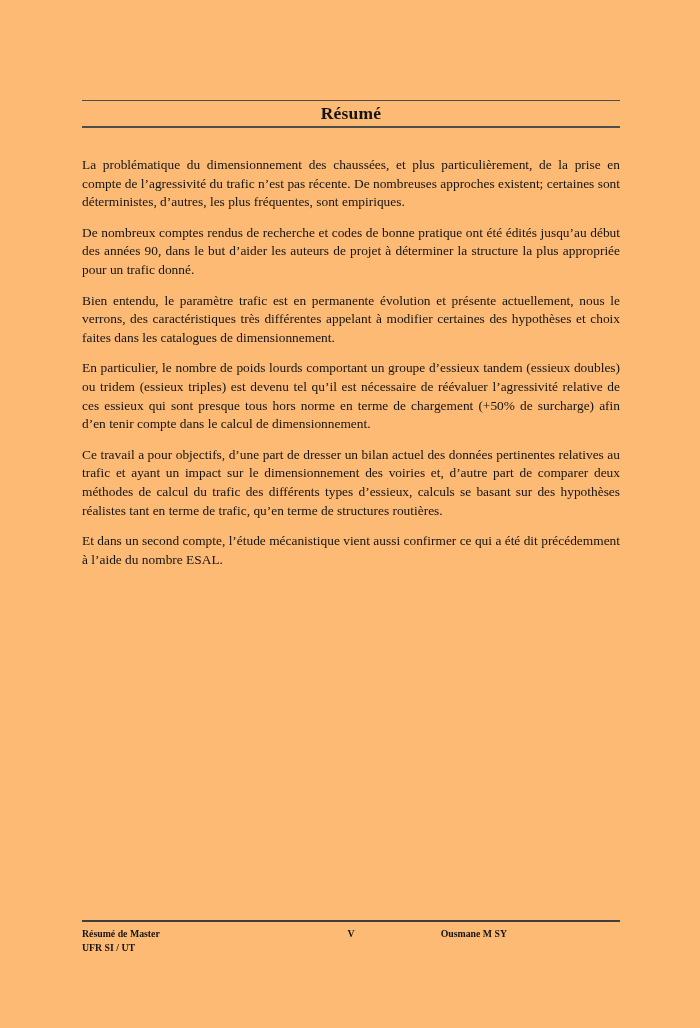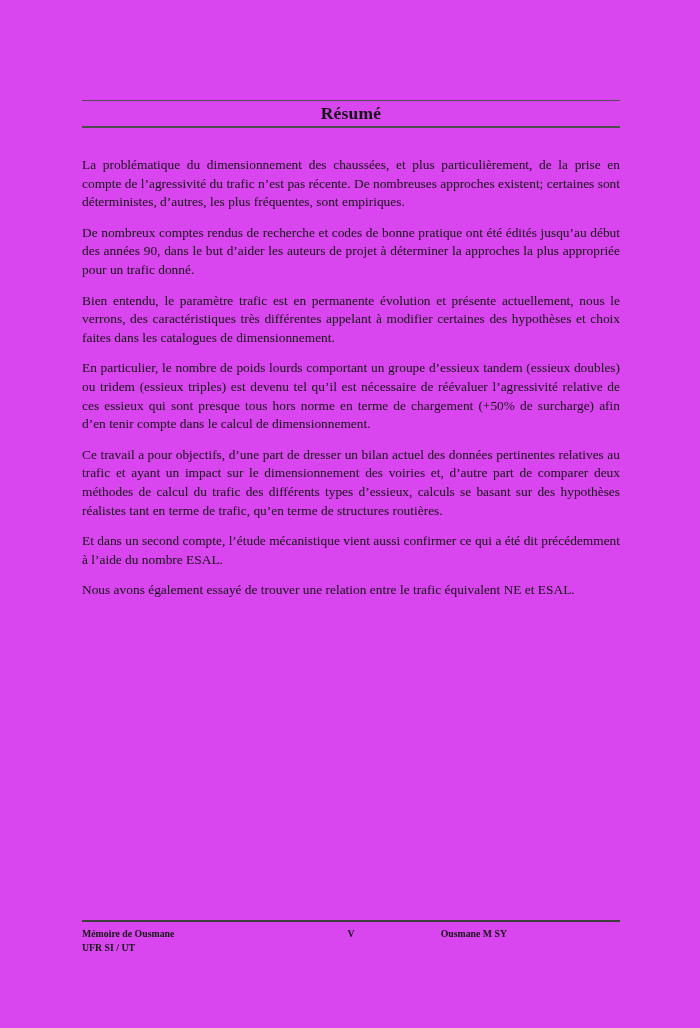--- a/index.html
+++ b/index.html
@@ -10,21 +10,21 @@
   body {
     width: 700px;
     height: 1028px;
     font-family: "Liberation Serif", serif;
     color: #141414;
   }
   .page {
     position: relative;
     width: 700px;
     height: 1028px;
-    background: #d946ef;
+    background: #fdba74;
     overflow: hidden;
   }
   
   .header {
     position: absolute;
     left: 82px;
     top: 100px;
     width: 538px;
   }
   .rule-thin {
@@ -85,38 +85,37 @@
   <div class="header">
     <div class="rule-thin"></div>
     <div class="title">Résumé</div>
     <div class="rule-thick"></div>
   </div>
 
   <div class="body-text">
 
       <p>La problématique du dimensionnement des chaussées, et plus particulièrement, de la prise en compte de l’agressivité du trafic n’est pas récente. De nombreuses approches existent; certaines sont déterministes, d’autres, les plus fréquentes, sont empiriques.</p>
 
-      <p>De nombreux comptes rendus de recherche et codes de bonne pratique ont été édités jusqu’au début des années 90, dans le but d’aider les auteurs de projet à déterminer la approches la plus appropriée pour un trafic donné.</p>
+      <p>De nombreux comptes rendus de recherche et codes de bonne pratique ont été édités jusqu’au début des années 90, dans le but d’aider les auteurs de projet à déterminer la structure la plus appropriée pour un trafic donné.</p>
 
       <p>Bien entendu, le paramètre trafic est en permanente évolution et présente actuellement, nous le verrons, des caractéristiques très différentes appelant à modifier certaines des hypothèses et choix faites dans les catalogues de dimensionnement.</p>
 
       <p>En particulier, le nombre de poids lourds comportant un groupe d’essieux tandem (essieux doubles) ou tridem (essieux triples) est devenu tel qu’il est nécessaire de réévaluer l’agressivité relative de ces essieux qui sont presque tous hors norme en terme de chargement (+50% de surcharge) afin d’en tenir compte dans le calcul de dimensionnement.</p>
 
       <p>Ce travail a pour objectifs, d’une part de dresser un bilan actuel des données pertinentes relatives au trafic et ayant un impact sur le dimensionnement des voiries et, d’autre part de comparer deux méthodes de calcul du trafic des différents types d’essieux, calculs se basant sur des hypothèses réalistes tant en terme de trafic, qu’en terme de structures routières.</p>
 
 
       <p>Et dans un second compte, l’étude mécanistique vient aussi confirmer ce qui a été dit précédemment à l’aide du nombre ESAL.</p>
 
-      <p>Nous avons également essayé de trouver une relation entre le trafic équivalent NE et ESAL.</p>
     </div>
 
   <div class="footer">
     <div class="footer-row">
       <div class="f-left">
-        <div>Mémoire de Ousmane</div>
+        <div>Résumé de Master</div>
         <div>UFR SI / UT</div>
       </div>
       <div class="f-center">V</div>
       <div class="f-right">Ousmane M SY</div>
     </div>
   </div>
 
 </div>
 
 </body></html>

